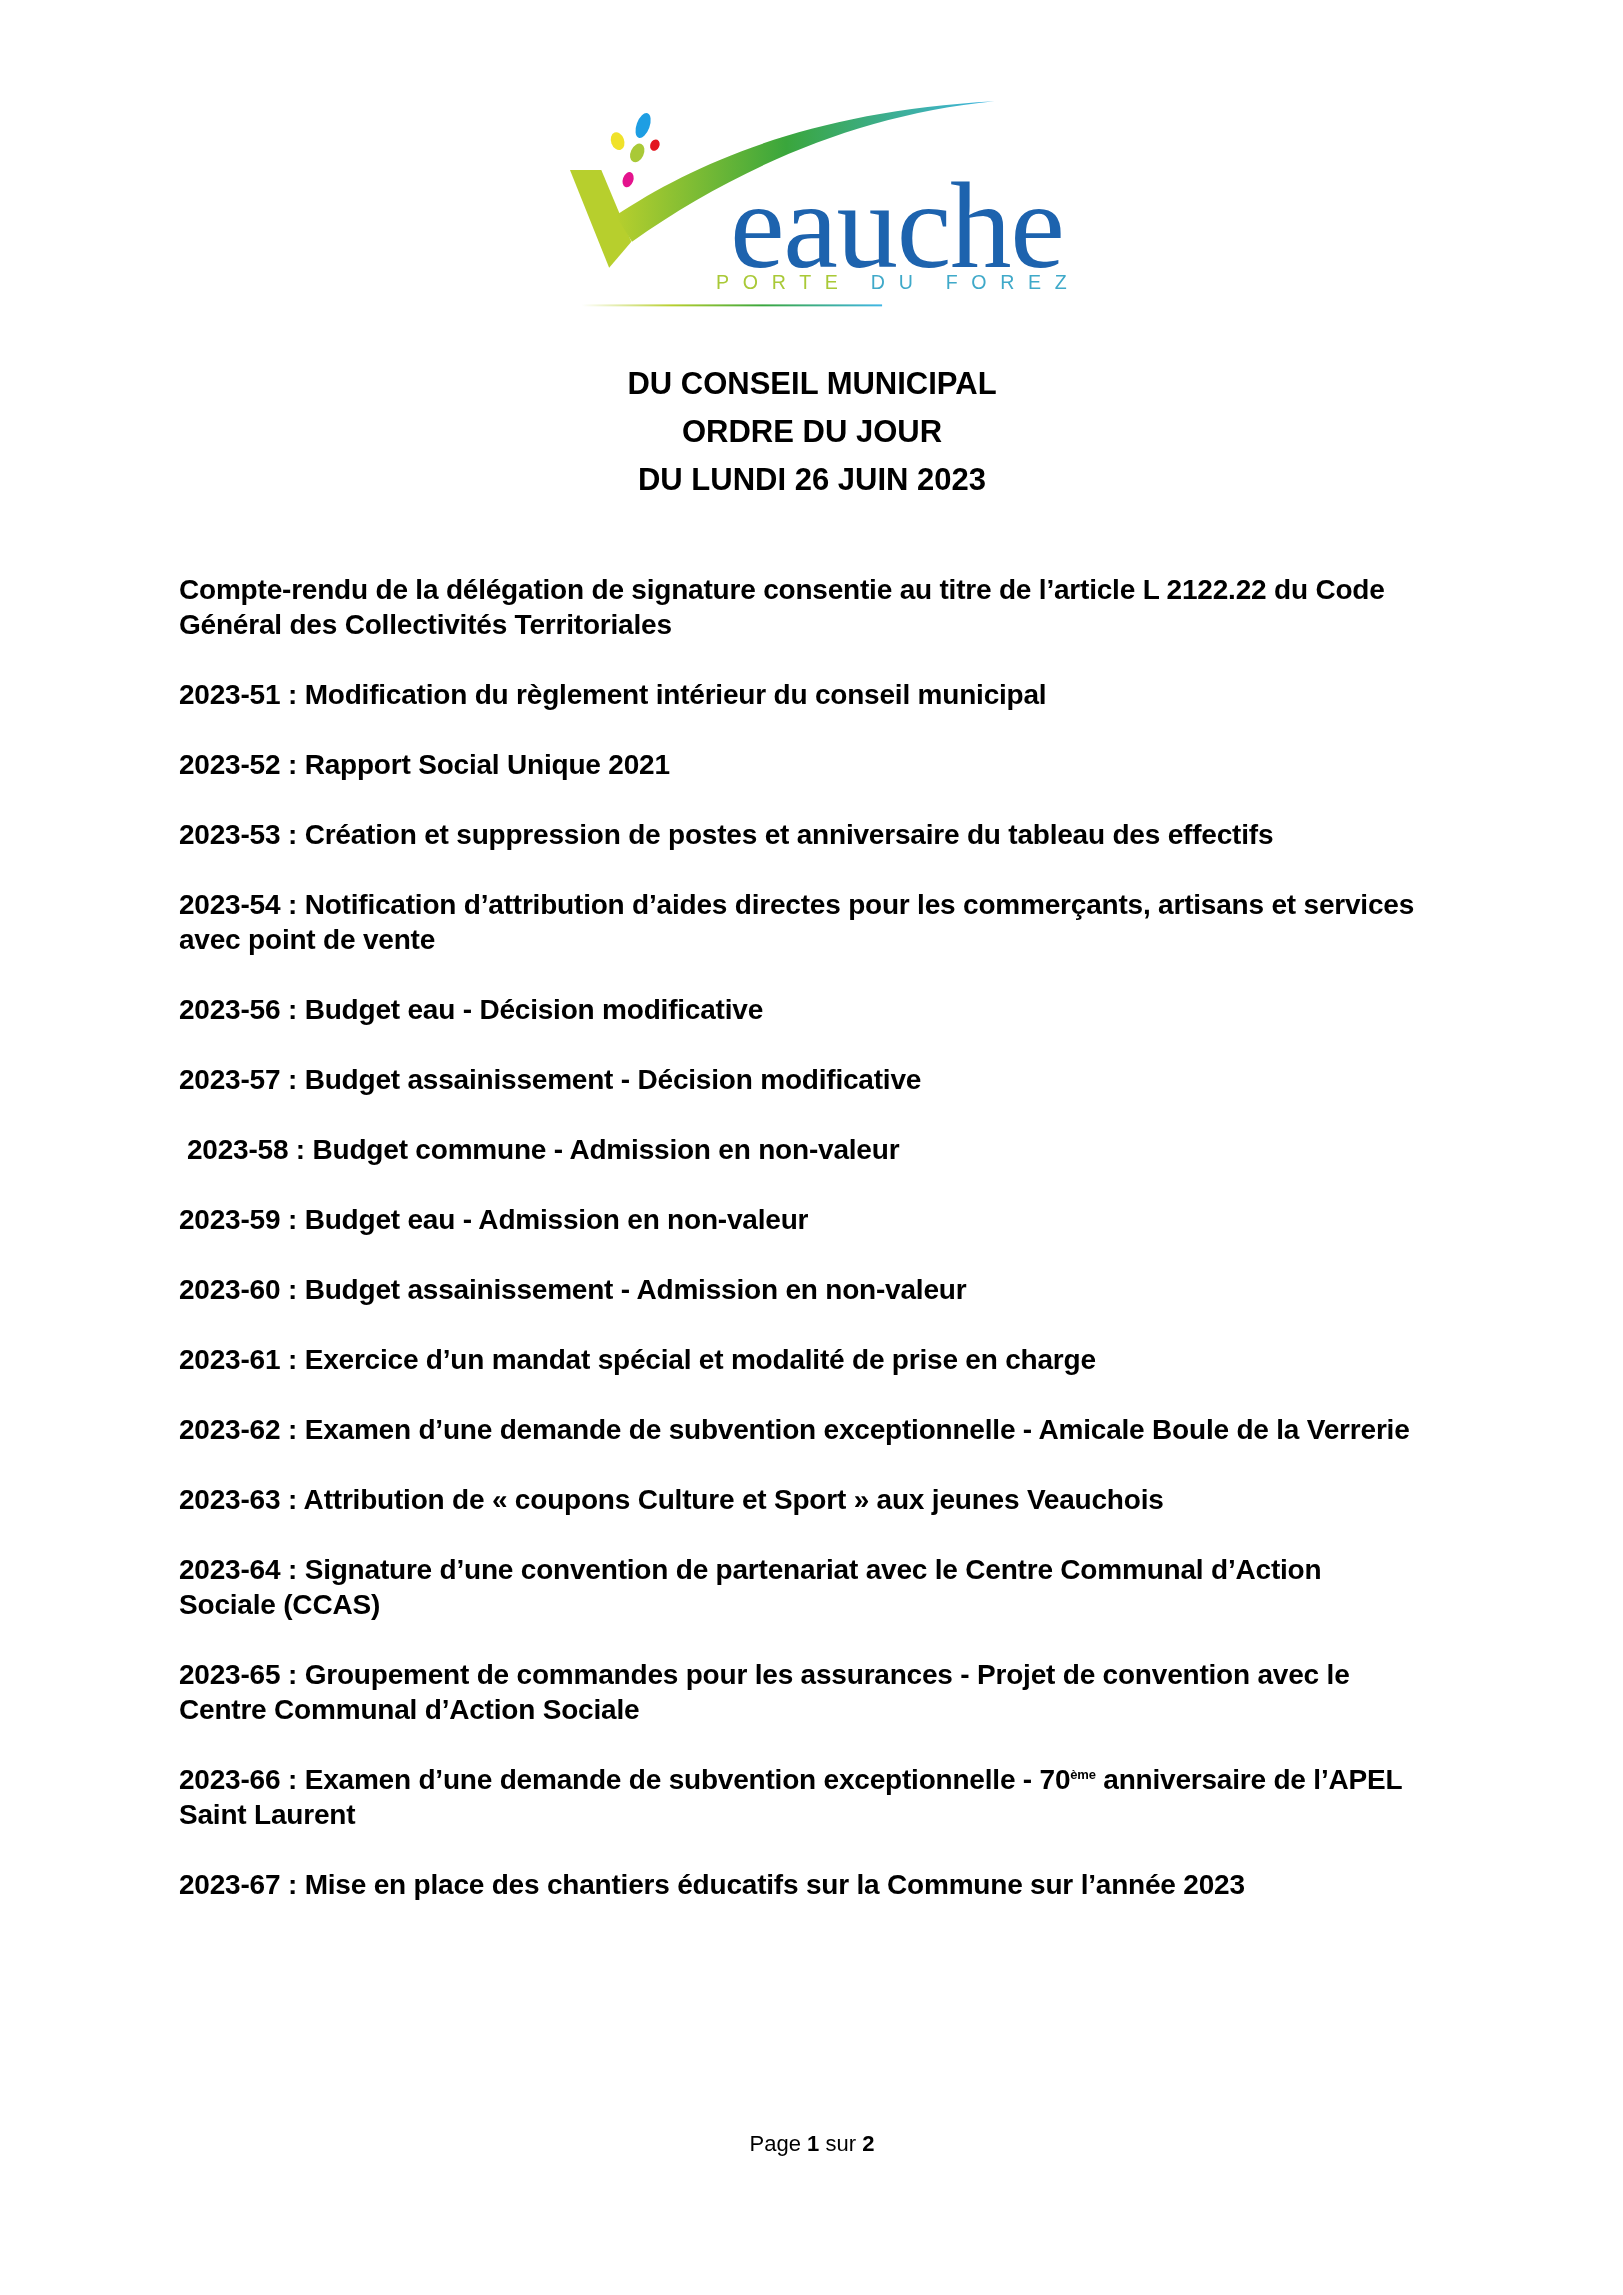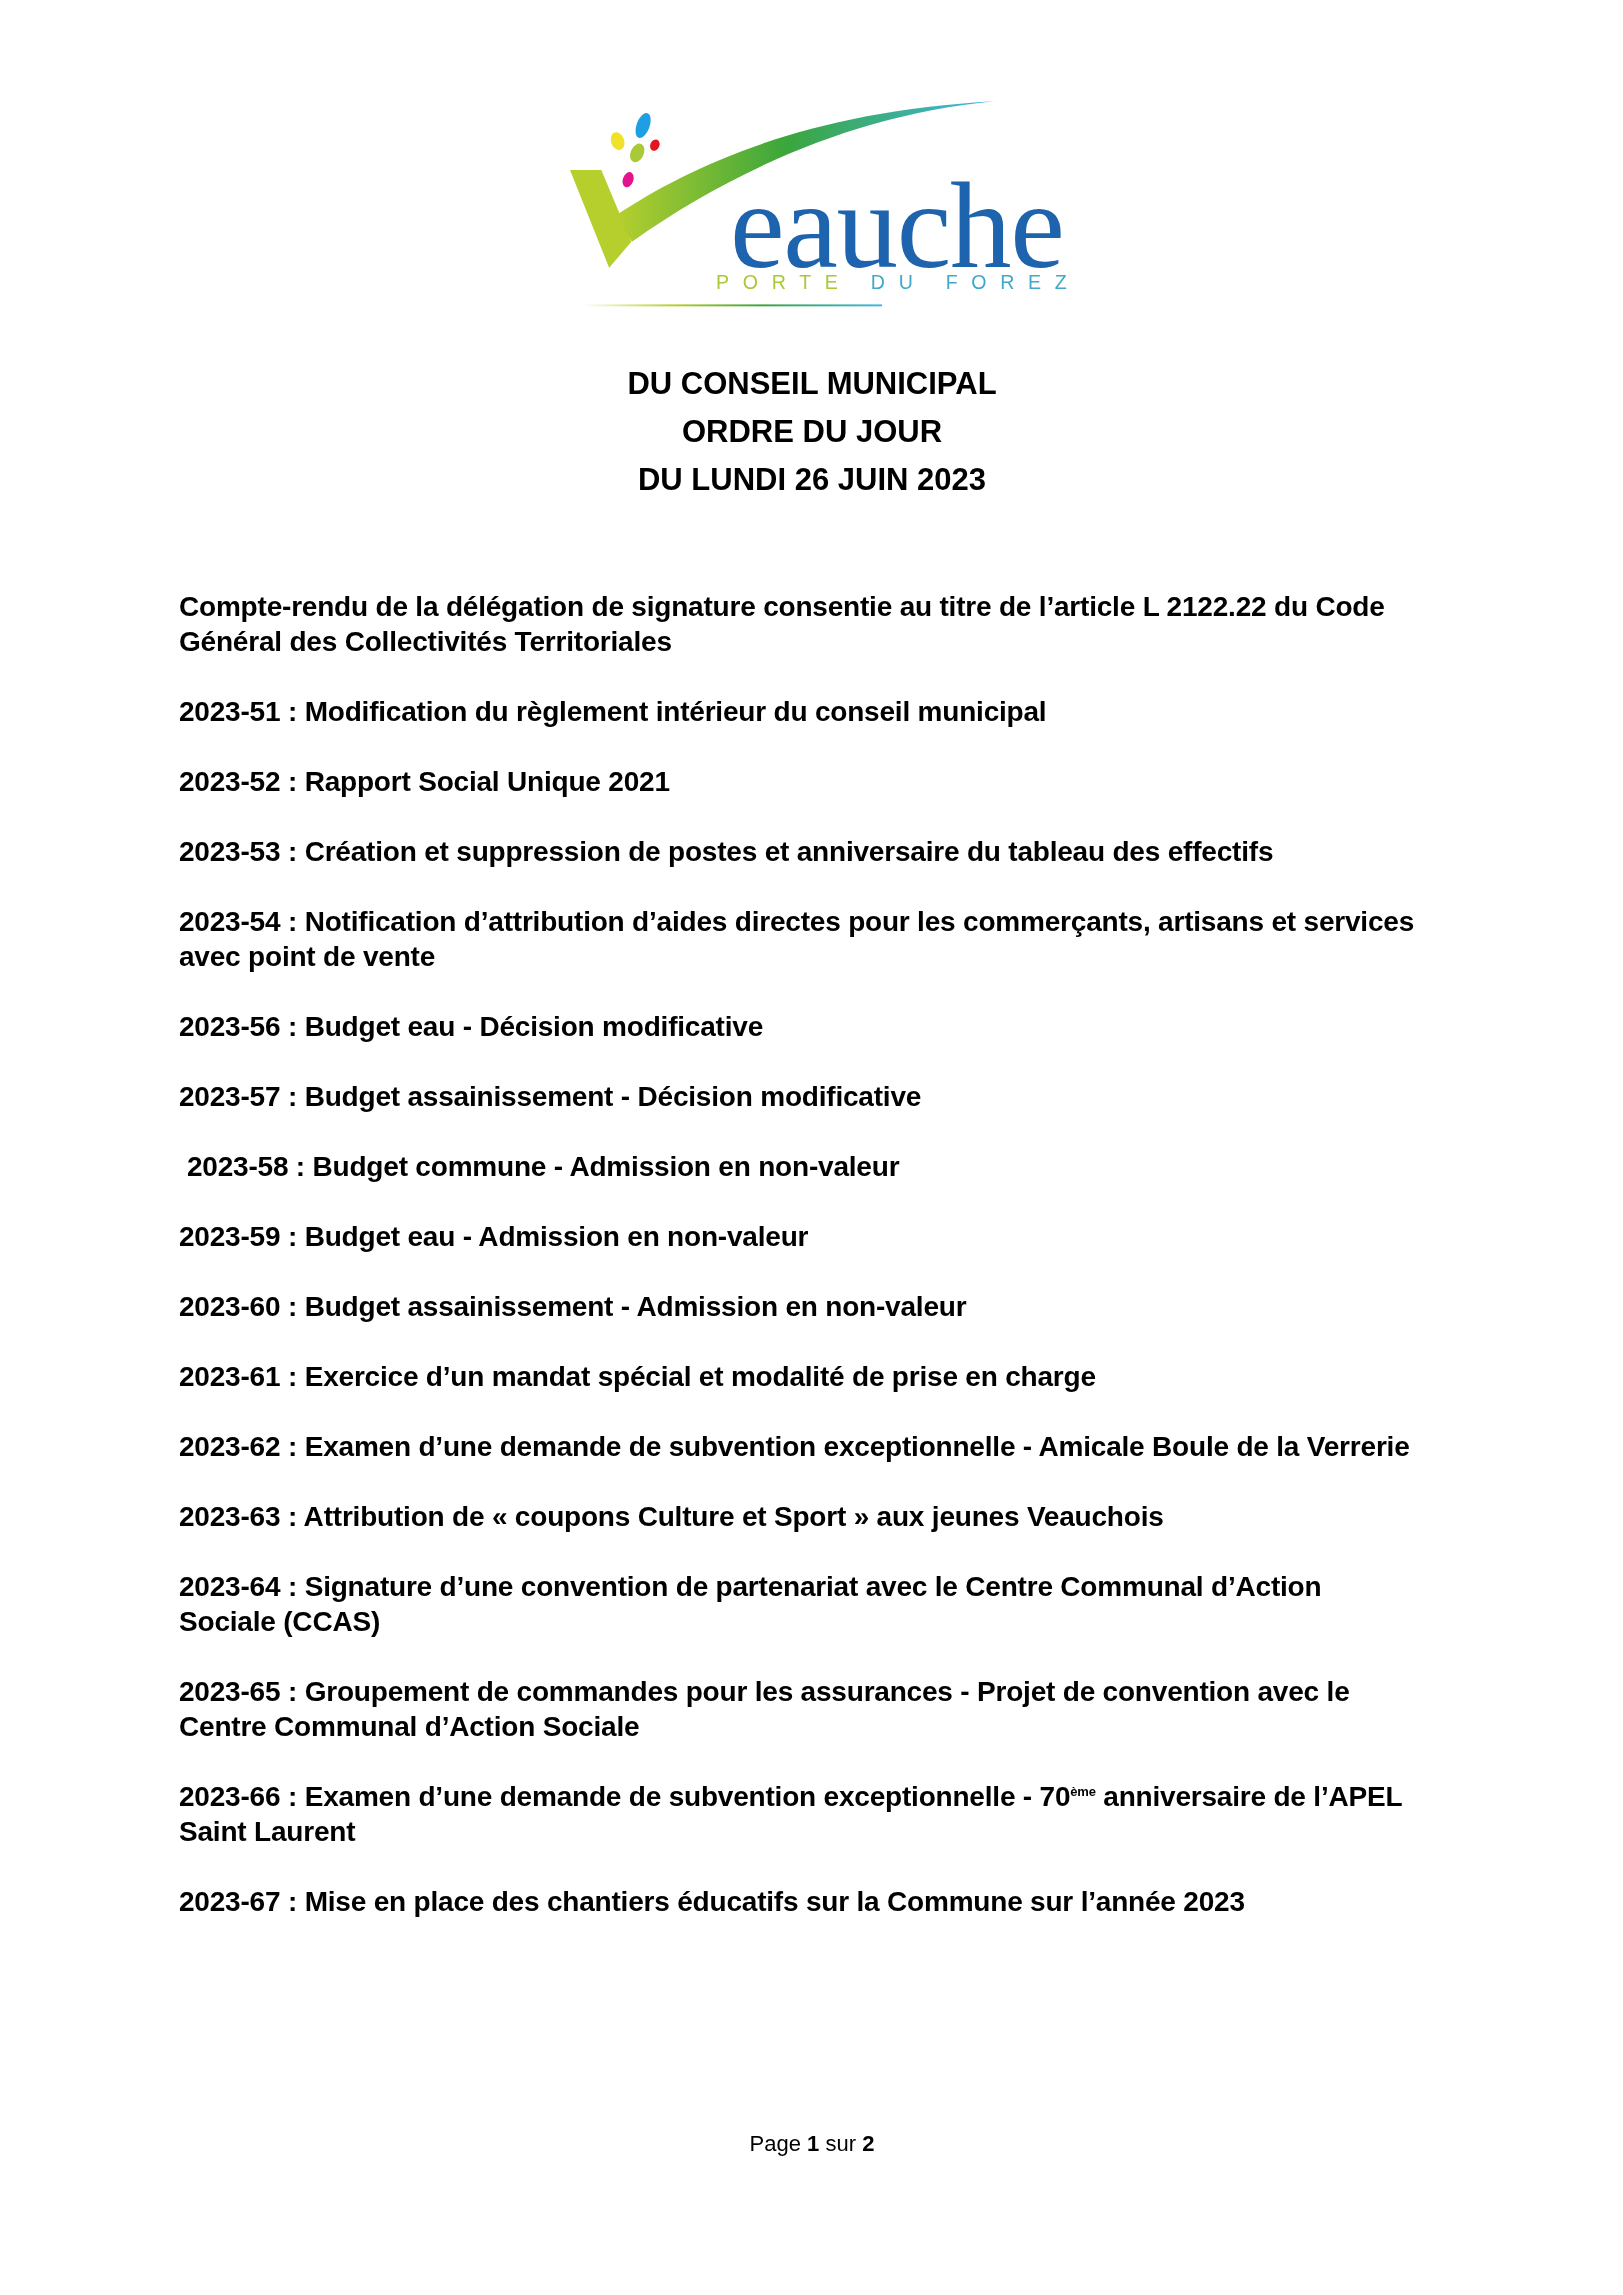--- a/index.html
+++ b/index.html
@@ -7,21 +7,21 @@
          font-family: "Liberation Sans", "DejaVu Sans", sans-serif; color: #000; }
   .logo { position: absolute; left: 563px; top: 85px; width: 471px; height: 222px; text-align: right; }
   .logo-word { position: absolute; left: 167px; top: 79px; font-family: "Liberation Serif", "DejaVu Serif", serif;
                font-size: 123px; line-height: 1; color: #1d63ae; letter-spacing: -1.3px; }
   .logo-sub { position: absolute; left: 153px; top: 186px; font-family: "Liberation Sans", sans-serif;
               font-size: 19.6px; letter-spacing: 13.7px; white-space: nowrap; }
   .logo-sub .p1 { color: #a9c937; }
   .logo-sub .p2 { color: #3fa9c9; }
   .title { position: absolute; left: 0; right: 0; top: 360px; text-align: center; font-weight: bold;
            font-size: 31px; line-height: 48px; }
-  .agenda { position: absolute; left: 179px; top: 589px; width: 1243px; margin: 0; padding: 0; list-style: none; }
+  .agenda { position: absolute; left: 179px; top: 572px; width: 1243px; margin: 0; padding: 0; list-style: none; }
   .item { font-weight: bold; font-size: 28px; line-height: 35px; margin: 0 0 35px 0; letter-spacing: -0.2px; }
   .item.indent { padding-left: 7.9px; }
   .item sup { font-size: 13px; vertical-align: 10.5px; line-height: 0; }
   .footer { position: absolute; left: 0; right: 0; top: 2131px; text-align: center; font-size: 22px; }
   .footer b { font-weight: bold; }
 </style>
 </head>
 <body>
 
 <div class="logo">

